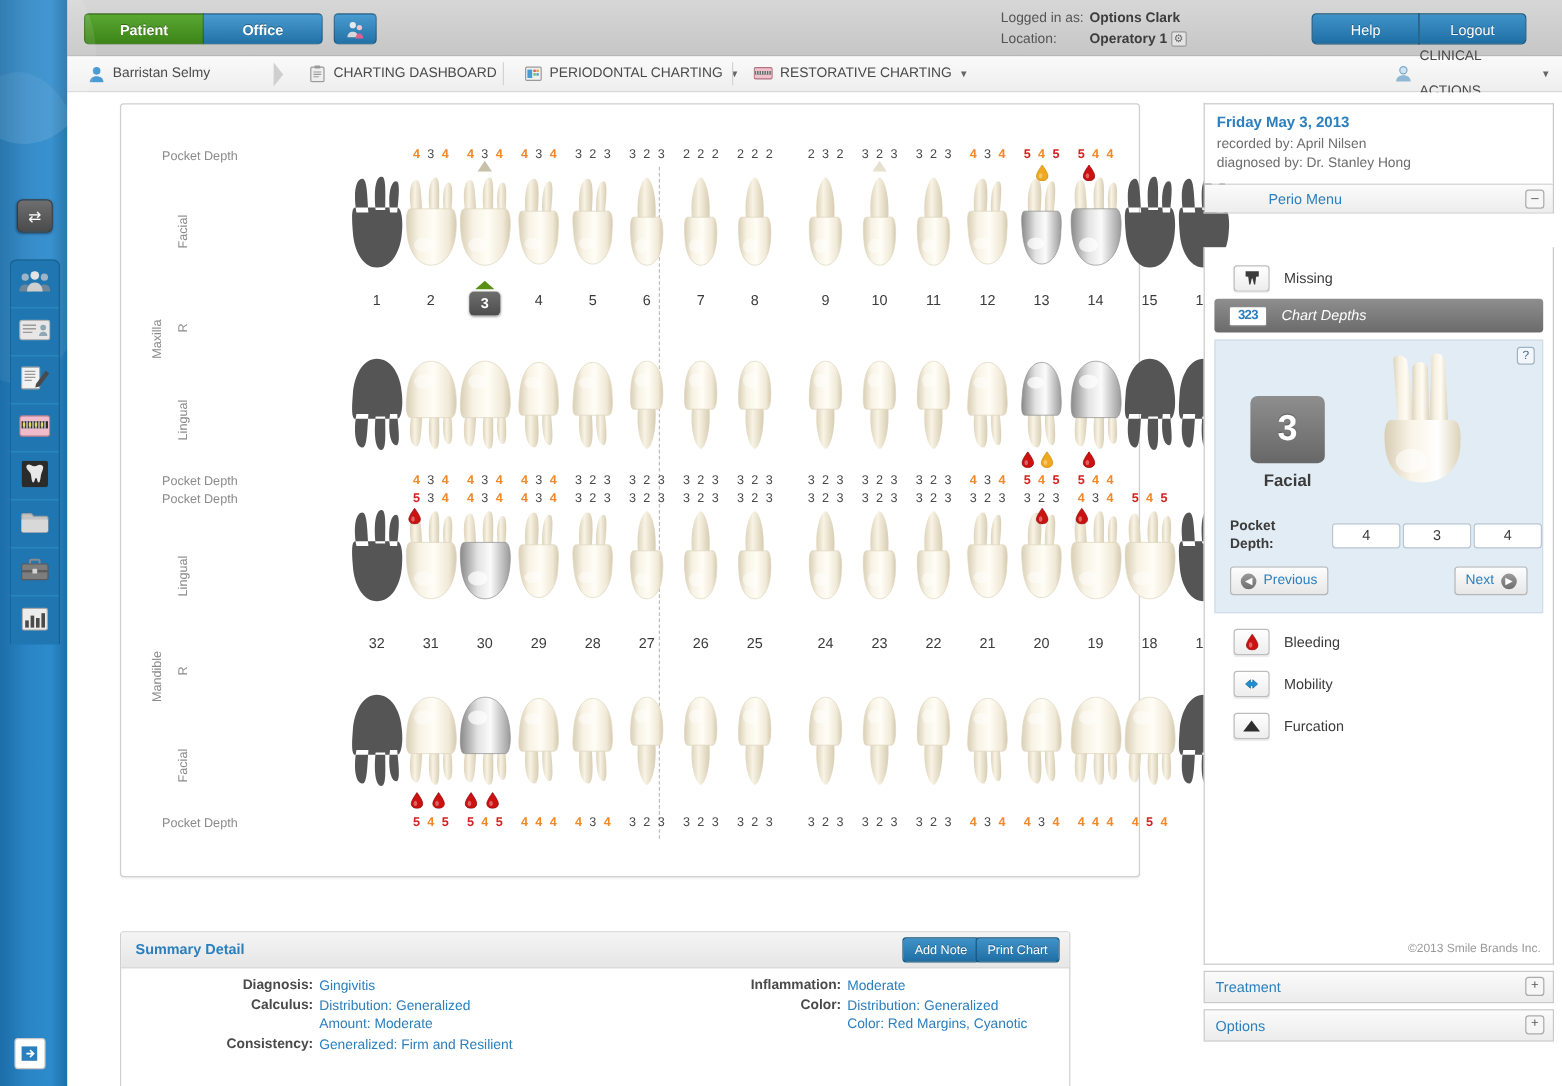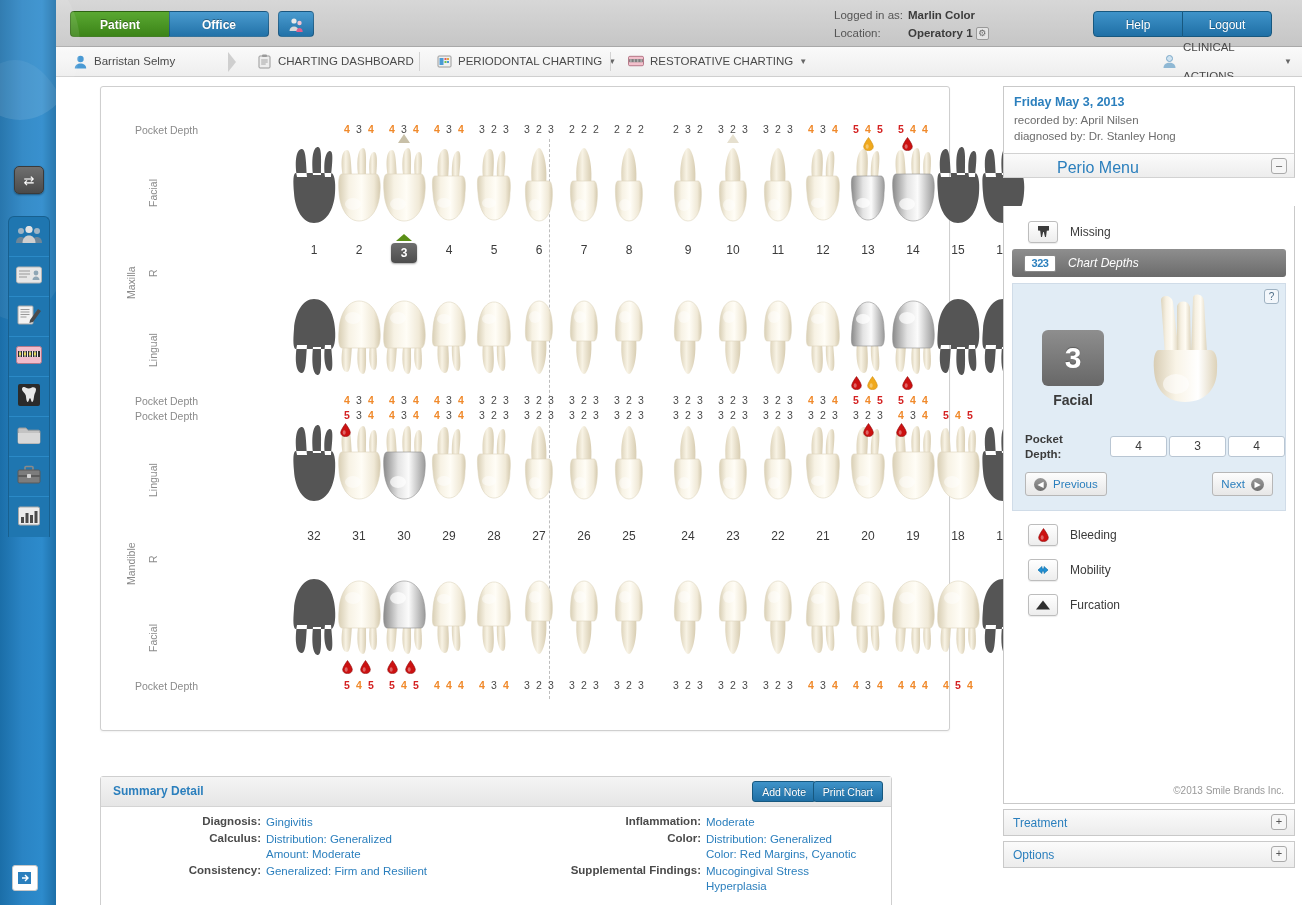--- a/index.html
+++ b/index.html
@@ -208,21 +208,21 @@
   }
   .rp-box{ background:#fff; border:1px solid #c9c9c9; }
   #rp-info{ padding:8px 10px 9px 10px; border-bottom:none;}
   #rp-info .date{ color:#2b7fbd; font-weight:bold; font-size:12.5px; margin-bottom:3px;}
   #rp-info .meta{ color:#6d6d6d; font-size:11.5px; line-height:16px;}
   .rp-header{
     height:25px; background:linear-gradient(to bottom,#fbfbfb,#ededed);
     border-top:1px solid #d2d2d2; border-bottom:1px solid #d2d2d2;
     position:relative;
   }
-  .rp-header .t{ position:absolute; left:9px; top:5px; font-size:16px; color:#2b7fbd;padding-left:44px;}
+  .rp-header .t{ position:absolute; left:9px; top:5px; font-size:12px; color:#2b7fbd;padding-left:44px;}
   .pm-btn{
     position:absolute; right:7px; top:4px; width:16px;height:16px;
     border:1px solid #aaa; border-radius:3px; background:#f6f6f6;
     font-size:11px; line-height:13px; text-align:center; color:#555;
   }
   .rp-body{ background:#fff; border-left:1px solid #c9c9c9; border-right:1px solid #c9c9c9;margin-top:28px;}
   .menu-item{
     display:flex; align-items:center; gap:12px; height:35px; padding-left:24px;
   }
   .menu-ico{
@@ -386,21 +386,21 @@
   <div class="seg" id="seg-avatar">
     <svg width="18" height="18" viewBox="0 0 18 18" style="margin-top:4px">
       <circle cx="7" cy="5" r="2.6" fill="#e9e9e9"></circle>
       <path d="M2.5 15c0-3 2-4.6 4.5-4.6S11.5 12 11.5 15z" fill="#d8d8d8"></path>
       <circle cx="12.5" cy="7" r="2.2" fill="#f2c4d2"></circle>
       <path d="M9.3 16c0-2.6 1.5-4 3.2-4s3.2 1.4 3.2 4z" fill="#e05f8d"></path>
     </svg>
   </div>
 
   <div class="login-block">
-    <div><span class="lbl">Logged in as:</span><span class="val">Marlin Color</span></div>
+    <div><span class="lbl">Logged in as:</span><span class="val">Options Clark</span></div>
     <div><span class="lbl">Location:</span><span class="val">Operatory 1</span>
       <span class="gear-sm">⚙</span></div>
   </div>
 
   <div class="topbtn" id="btn-help">Help</div>
   <div class="topbtn" id="btn-logout">Logout</div>
 </div>
 
 <div id="crumbbar">
   <div class="crumb" style="left:6px">
@@ -2589,27 +2589,20 @@
               <div>Moderate</div>
             </div>
           </div>
           <div class="sumrow">
             <div class="k" style="width: 185px;">Color:</div>
             <div class="v">
               <div>Distribution: Generalized</div>
               <div>Color: Red Margins, Cyanotic</div>
             </div>
           </div>
-          <div class="sumrow">
-            <div class="k" style="width: 185px;">Supplemental Findings:</div>
-            <div class="v">
-              <div>Mucogingival Stress</div>
-              <div>Hyperplasia</div>
-            </div>
-          </div>
         </div>
     </div>
   </div>
 </div>
 
 <div id="right">
 
   <div class="rp-box" id="rp-info">
     <div class="date">Friday May 3, 2013</div>
     <div class="meta">recorded by: April Nilsen</div>

